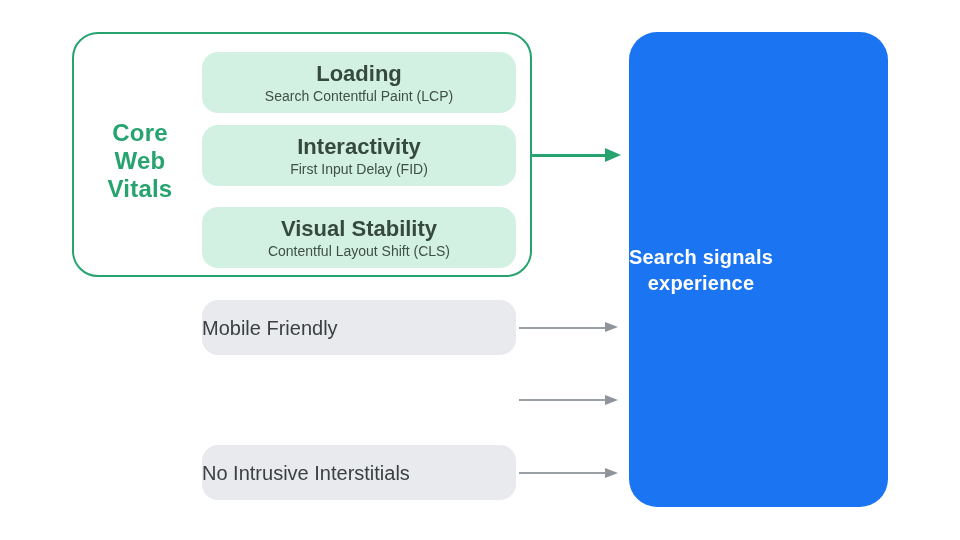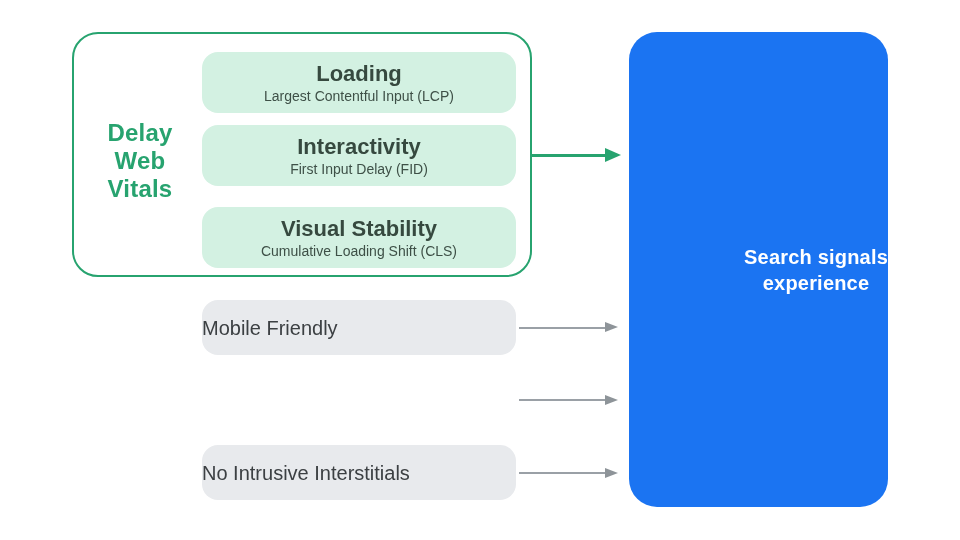--- a/index.html
+++ b/index.html
@@ -80,21 +80,21 @@
 
   
   .result-panel {
     position: absolute;
     left: 629px; top: 32px;
     width: 259px; height: 475px;
     background: #1B74F2;
     border-radius: 28px;
     display: flex;
     align-items: center;
-    justify-content: flex-end;
+    justify-content: flex-start;
   }
   .result-text {
     color: #ffffff;
     font-size: 20px;
     font-weight: 700;
     line-height: 26px;
     text-align: center;
     letter-spacing: 0.2px;
   }
   .result-text span { display: block; }
@@ -136,38 +136,38 @@
   .arrow-g3 { top: 467.5px; }
 </style>
 </head>
 <body>
 
 <div class="canvas">
 
   <div class="cwv-group"></div>
 
   <div class="cwv-label">
-    <span>Delay</span>
+    <span>Core</span>
     <span>Web</span>
     <span>Vitals</span>
   </div>
 
   <div class="vital-card vital-1">
     <div class="title">Loading</div>
-    <div class="subtitle">Largest Contentful Input (LCP)</div>
+    <div class="subtitle">Search Contentful Paint (LCP)</div>
   </div>
 
   <div class="vital-card vital-2">
     <div class="title">Interactivity</div>
     <div class="subtitle">First Input Delay (FID)</div>
   </div>
 
   <div class="vital-card vital-3">
     <div class="title">Visual Stability</div>
-    <div class="subtitle">Cumulative Loading Shift (CLS)</div>
+    <div class="subtitle">Contentful Layout Shift (CLS)</div>
   </div>
 
   <div class="arrow arrow-green">
     <div class="line"></div>
     <div class="head"></div>
   </div>
 
   <div class="signal-card signal-1">
     <span>Mobile Friendly</span>
   </div>

